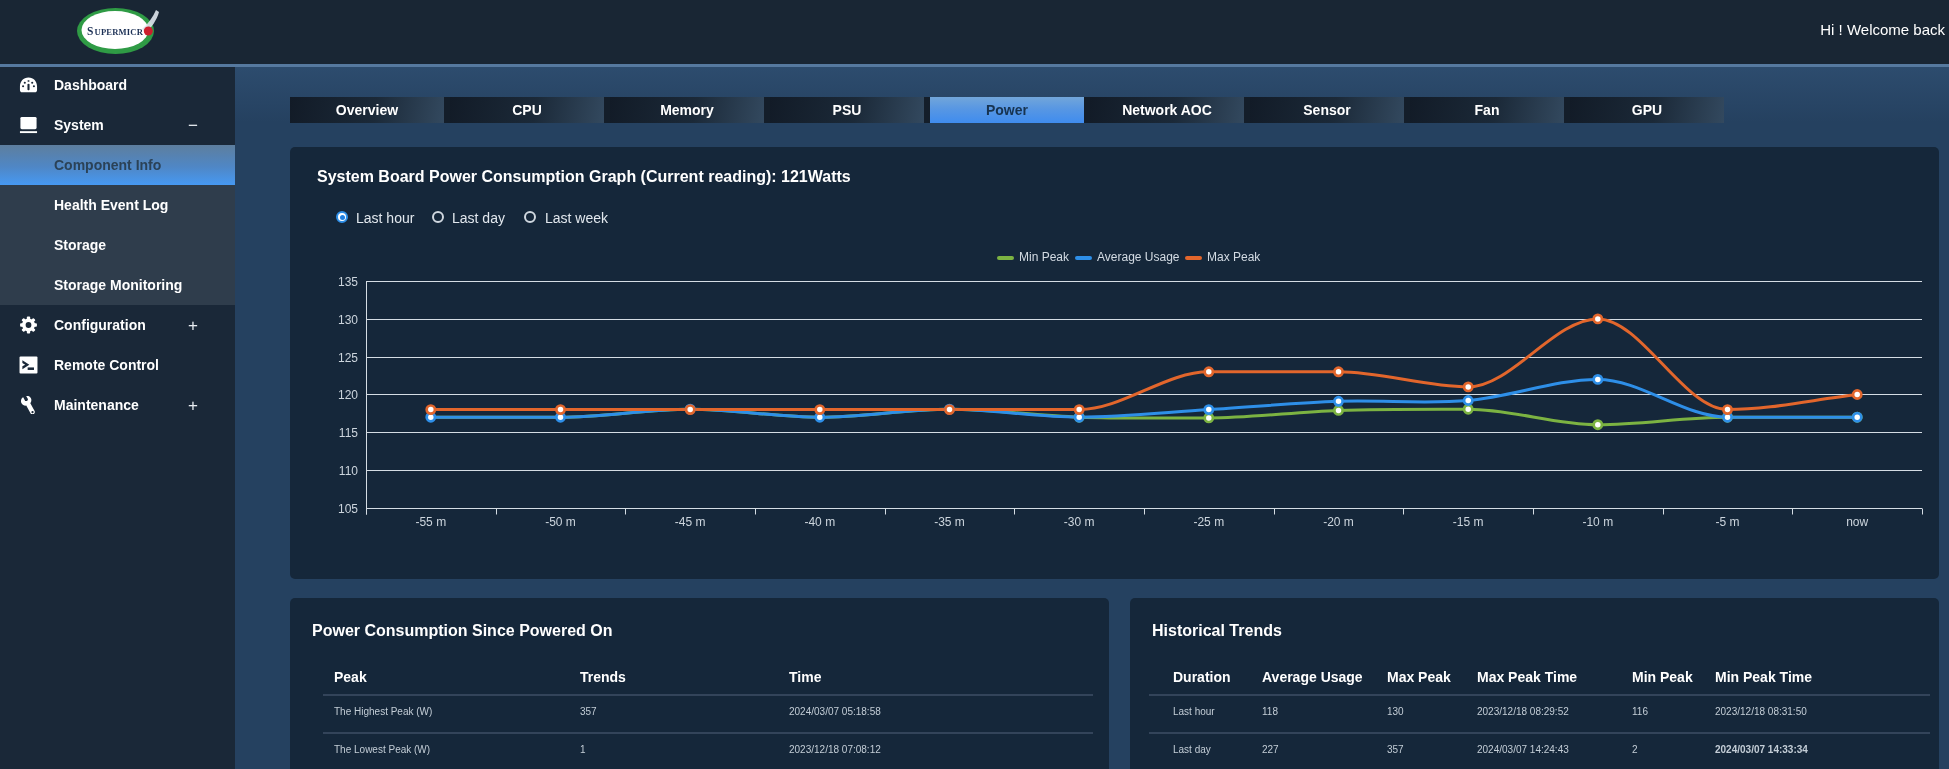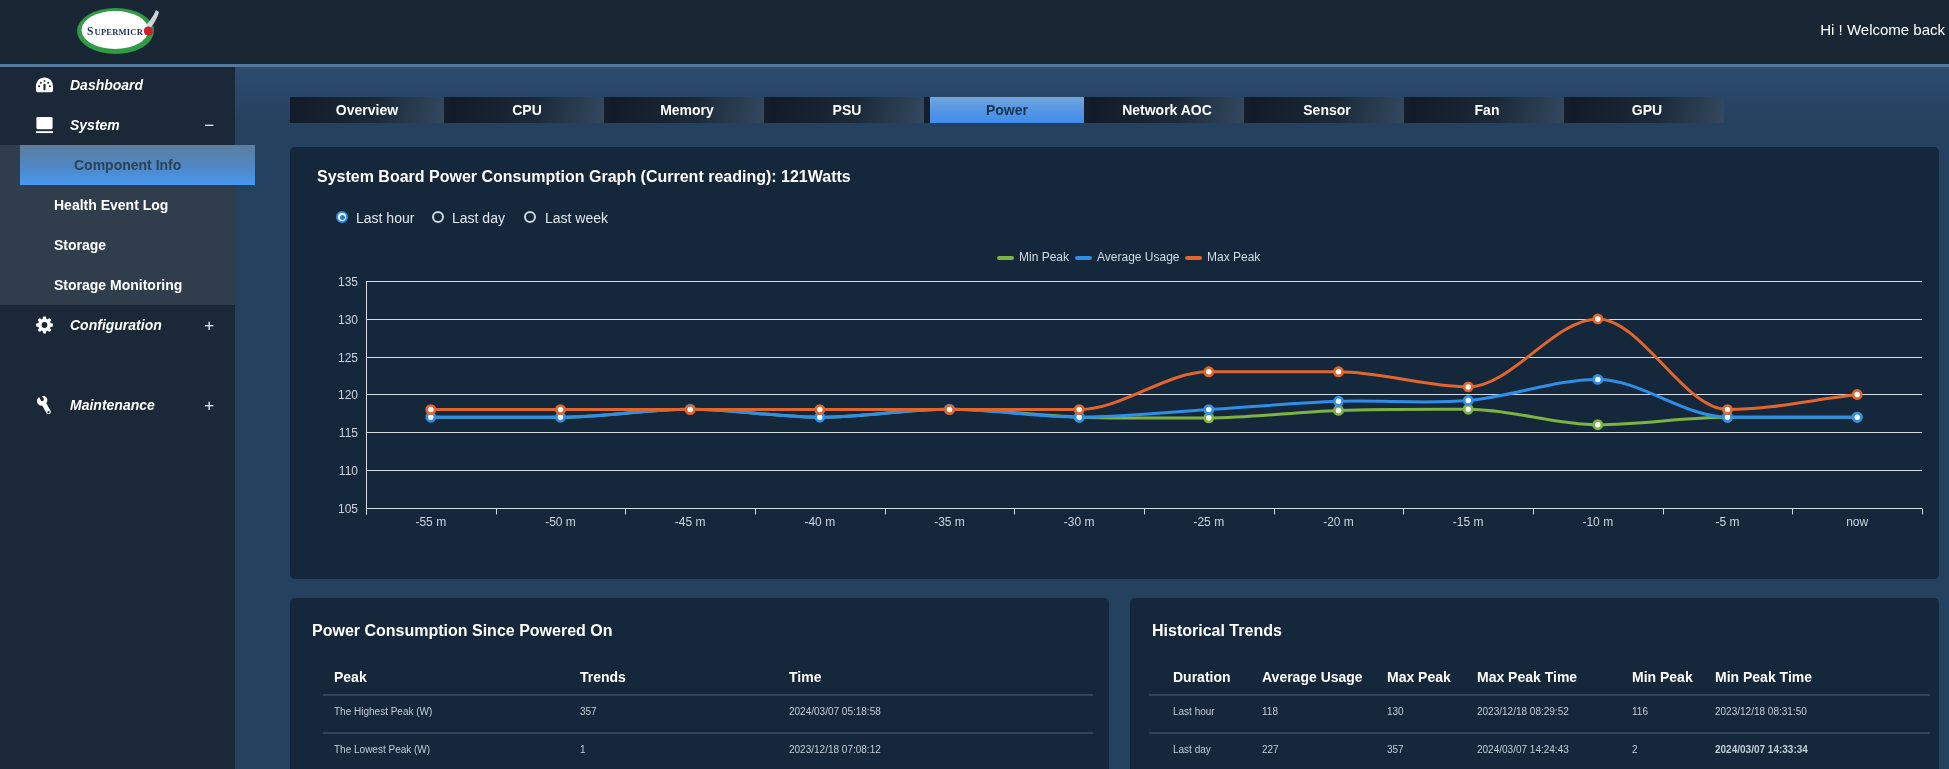--- a/index.html
+++ b/index.html
@@ -3,28 +3,28 @@
 <meta charset="utf-8">
 <style>
 * { margin:0; padding:0; box-sizing:border-box; }
 html,body { width:1949px; height:769px; overflow:hidden; }
 body { font-family:"Liberation Sans", sans-serif; background:#254160; position:relative; }
 .abs { position:absolute; }
 #header { left:0; top:0; width:1949px; height:64px; background:#192634; }
 #hline { left:0; top:64px; width:1949px; height:2.5px; background:#56799f; }
 #welcome { right:4px; top:21px; color:#fff; font-size:15px; }
 #sidebar { left:0; top:67px; width:235px; height:702px; background:#1a2838; }
-.mitem { position:absolute; left:16px; width:218px; height:40px; color:#fff; font-size:14px; font-weight:bold;font-style:italic; }
+.mitem { position:absolute; left:0; width:218px; height:40px; color:#fff; font-size:14px; font-weight:bold; }
 .mitem .txt { position:absolute; left:54px; top:12px; }
 .mitem .ico { position:absolute; left:19px; top:11px; width:19px; height:18px; }
 .mitem .pm { position:absolute; right:20px; top:11px; font-size:17px; font-weight:normal; color:#e8edf2; }
 #submenu { position:absolute; left:0; top:78px; width:235px; height:160px; background:#2f3d4c; }
 .sitem { position:absolute; left:0; width:235px; height:40px; color:#fff; font-size:14px; font-weight:bold; }
 .sitem .txt { position:absolute; left:54px; top:12px; }
-#active-item { background:linear-gradient(180deg,#5d7e9e 0%,#4f87c6 55%,#4699f3 100%); color:#2b4257;margin-left:20px; }
+#active-item { background:linear-gradient(180deg,#5d7e9e 0%,#4f87c6 55%,#4699f3 100%); color:#2b4257; }
 
 .tab { position:absolute; top:97px; width:154px; height:26px; line-height:26px; text-align:center; color:#fff; font-size:14px; font-weight:bold; background:linear-gradient(100deg,#121b27 0%,#1b2938 55%,#33495f 100%); }
 .tab.active { background:linear-gradient(180deg,#72a6da 0%,#5897e3 45%,#3f8cef 100%); color:#173350; }
 
 .card { position:absolute; background:#15273a; border-radius:5px; }
 #card1 { left:290px; top:147px; width:1649px; height:432px; }
 #card2 { left:290px; top:598px; width:819px; height:200px; }
 #card3 { left:1130px; top:598px; width:809px; height:200px; }
 .ctitle { position:absolute; color:#fff; font-size:16px; font-weight:bold; }
 
@@ -91,20 +91,28 @@
           <rect x="7.35" y="0.6" width="3.3" height="16.8" rx="0.9"></rect>
           <rect x="7.35" y="0.6" width="3.3" height="16.8" rx="0.9" transform="rotate(45 9 9)"></rect>
           <rect x="7.35" y="0.6" width="3.3" height="16.8" rx="0.9" transform="rotate(90 9 9)"></rect>
           <rect x="7.35" y="0.6" width="3.3" height="16.8" rx="0.9" transform="rotate(135 9 9)"></rect>
           <circle cx="9" cy="9" r="6.5"></circle>
         </g>
         <circle cx="9" cy="9" r="2.9" fill="#1a2838"></circle>
       </svg>
     <span class="txt">Configuration</span>
       <span class="pm">+</span>
+  </div>
+  <div class="mitem" style="top:278px">
+    <svg class="ico" viewBox="0 0 18 17">
+        <rect x="0.5" y="0.5" width="17" height="16" rx="1" fill="#fff"></rect>
+        <path d="M3.2 3.9 L9.8 8.2 L3.2 12.5 L3.2 9.7 L5.9 8.2 L3.2 6.7 Z" fill="#1a2838"></path>
+        <rect x="8.2" y="10.8" width="6" height="2.4" fill="#1a2838"></rect>
+      </svg>
+    <span class="txt">Remote Control</span>
   </div>
   <div class="mitem" style="top:318px">
     <svg class="ico" viewBox="0 0 18 18">
         <path d="M16.2 3.1 L13.3 6 L11.4 5.6 L11 3.7 L13.9 0.8 C12.2 0 10.1 0.3 8.7 1.7 C7.3 3.1 7 5.2 7.7 6.9 L1.5 13.1 C0.6 14 0.6 15.5 1.5 16.4 C2.4 17.3 3.9 17.3 4.8 16.4 L11 10.2 C12.7 11 14.8 10.6 16.2 9.2 C17.6 7.8 17.9 5.7 17.2 4 Z M3.2 15.8 A1.1 1.1 0 1 1 3.2 13.6 A1.1 1.1 0 1 1 3.2 15.8 Z" fill="#fff" transform="rotate(16 9 9) translate(18 0) scale(-1 1)"></path>
       </svg>
     <span class="txt">Maintenance</span>
       <span class="pm">+</span>
   </div>
 </div>
 

